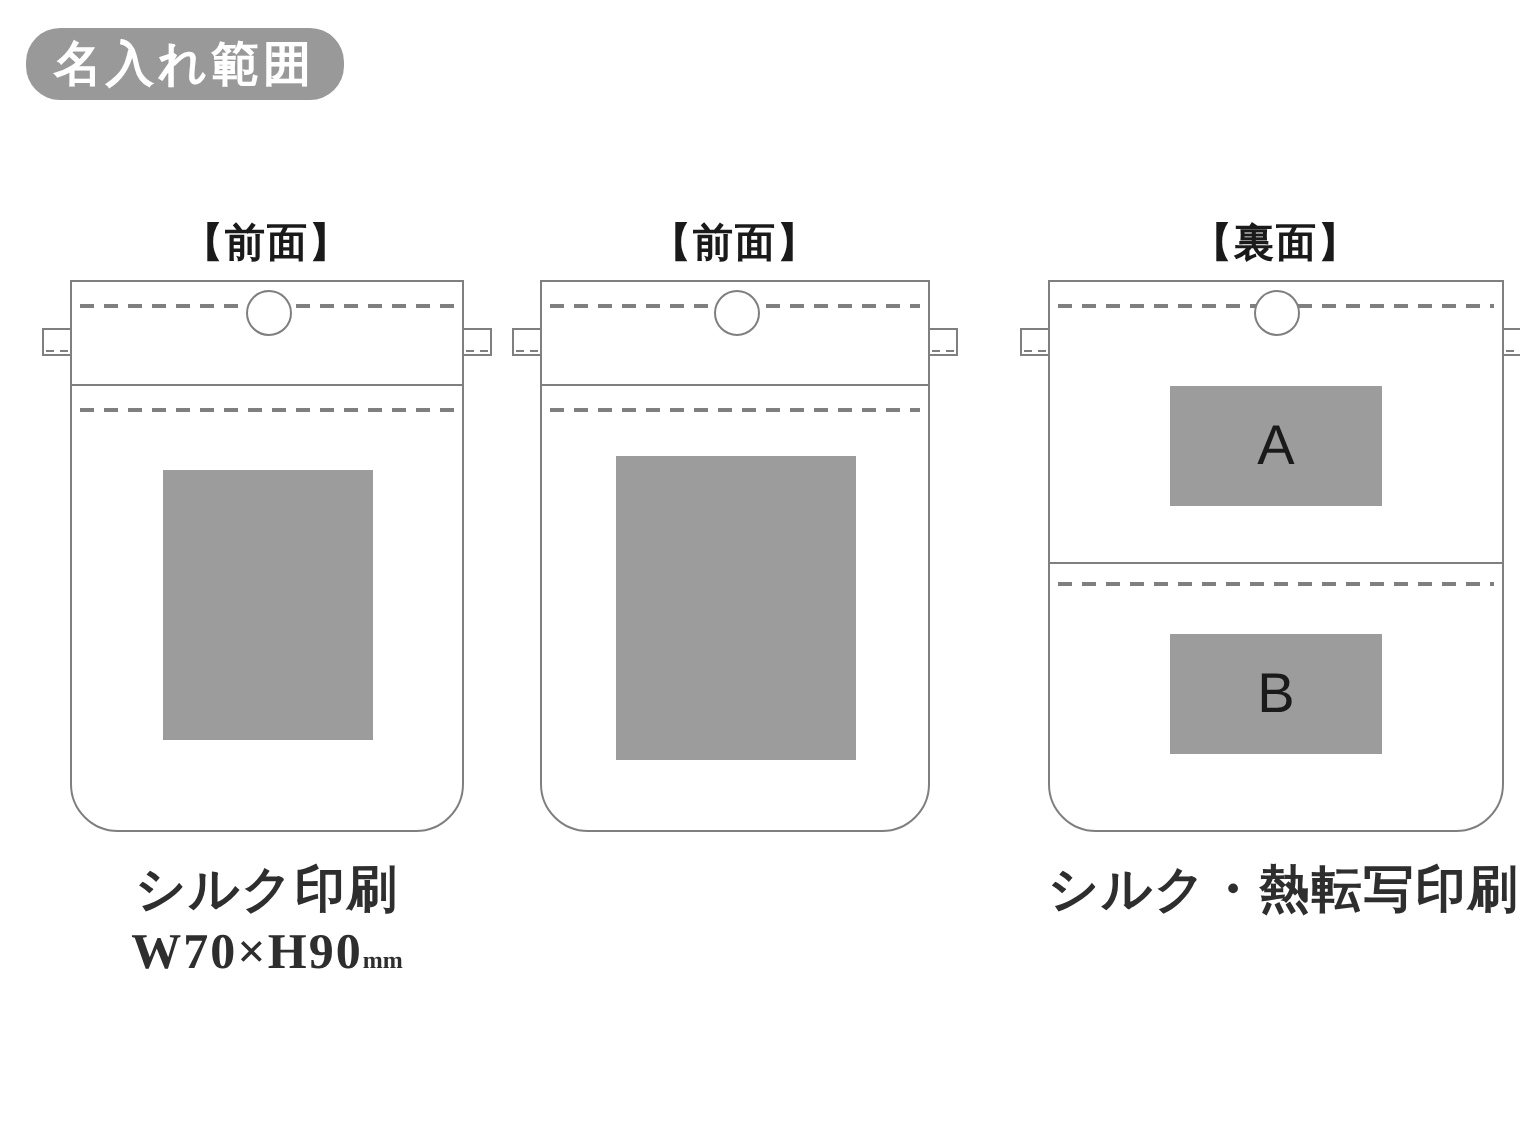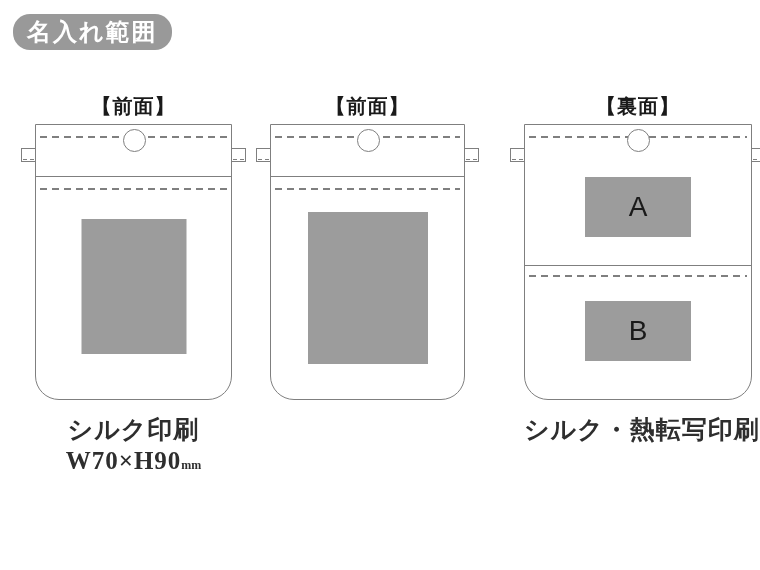--- a/index.html
+++ b/index.html
@@ -9,21 +9,21 @@
     font-family:"Liberation Sans","DejaVu Sans",sans-serif;
   }
   
   .badge{
     position:absolute;left:13px;top:14px;height:36px;
     display:flex;align-items:center;padding:0 14px;
     background:var(--badge-bg,#999);border-radius:17px;
     color:var(--badge-text,#fff);font-size:24px;font-weight:bold;letter-spacing:2px;
   }
   
-  .bag-col{position:absolute;top:92px;}
+  .bag-col{position:absolute;top:108px;}
   .col-1{left:35px;width:197px;}
   .col-2{left:270px;width:195px;}
   .col-3{left:524px;width:228px;}
   .view-label{
     height:28px;line-height:28px;text-align:center;
     font-size:20px;font-weight:bold;color:var(--heading-text,#1a1a1a);
     letter-spacing:1px;margin-bottom:4px;
   }
   .bag{
     position:relative;height:274px;background:#fff;

